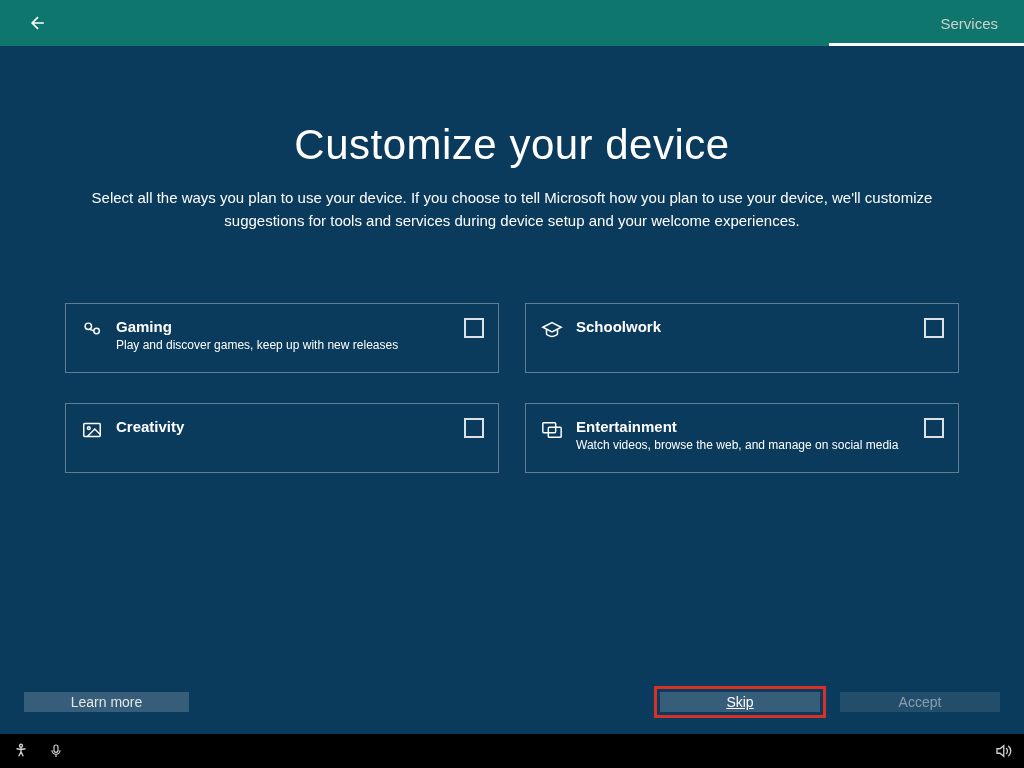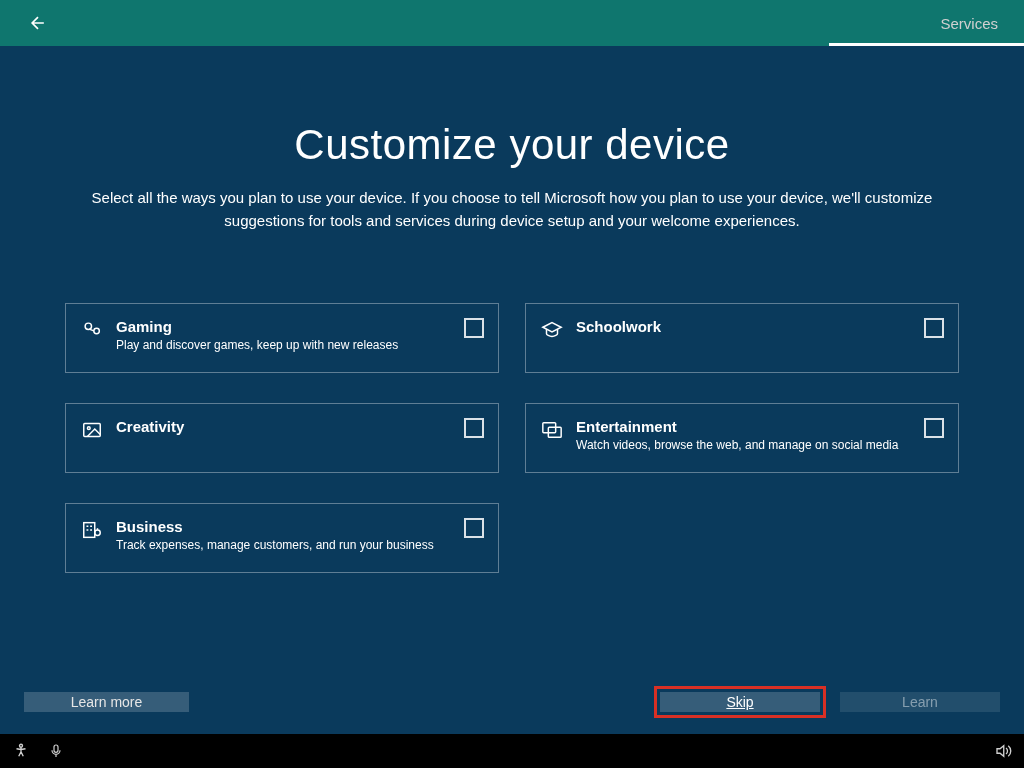--- a/index.html
+++ b/index.html
@@ -231,46 +231,31 @@
             <rect x="8" y="9" width="14" height="11" rx="1"></rect>
           </svg>
       </div>
       <div class="card-body">
         <div class="card-title">Entertainment</div>
         <div class="card-desc">Watch videos, browse the web, and manage on social media</div>
       </div>
       <div class="card-check"></div>
     </div>
 
-    <div class="card">
-      <div class="card-icon">
-        <svg width="22" height="22" viewBox="0 0 24 24" fill="none" stroke="#ffffff" stroke-width="1.6">
-            <rect x="3" y="4" width="12" height="16"></rect>
-            <path d="M6 8h2M6 12h2M10 8h2M10 12h2"></path>
-            <circle cx="18" cy="15" r="3"></circle>
-            <path d="M18 12v-2"></path>
-          </svg>
-      </div>
-      <div class="card-body">
-        <div class="card-title">Business</div>
-        <div class="card-desc">Track expenses, manage customers, and run your business</div>
-      </div>
-      <div class="card-check"></div>
-    </div>
 
   </div>
 </div>
 
 <div class="footer-buttons">
   <button class="btn btn-learn">Learn more</button>
   <div class="spacer"></div>
   <div class="skip-wrapper">
     <button class="btn btn-skip">Skip</button>
   </div>
-  <button class="btn btn-accept">Learn</button>
+  <button class="btn btn-accept">Accept</button>
 </div>
 
 <div class="bottombar">
   <div class="bb-icon">
     <svg width="18" height="18" viewBox="0 0 24 24" fill="none" stroke="currentColor" stroke-width="1.8">
         <circle cx="12" cy="5" r="2"></circle>
         <path d="M12 7v6l-3 6M12 13l3 6M6 9l6 1 6-1"></path>
       </svg>
   </div>
   <div class="bb-icon">

